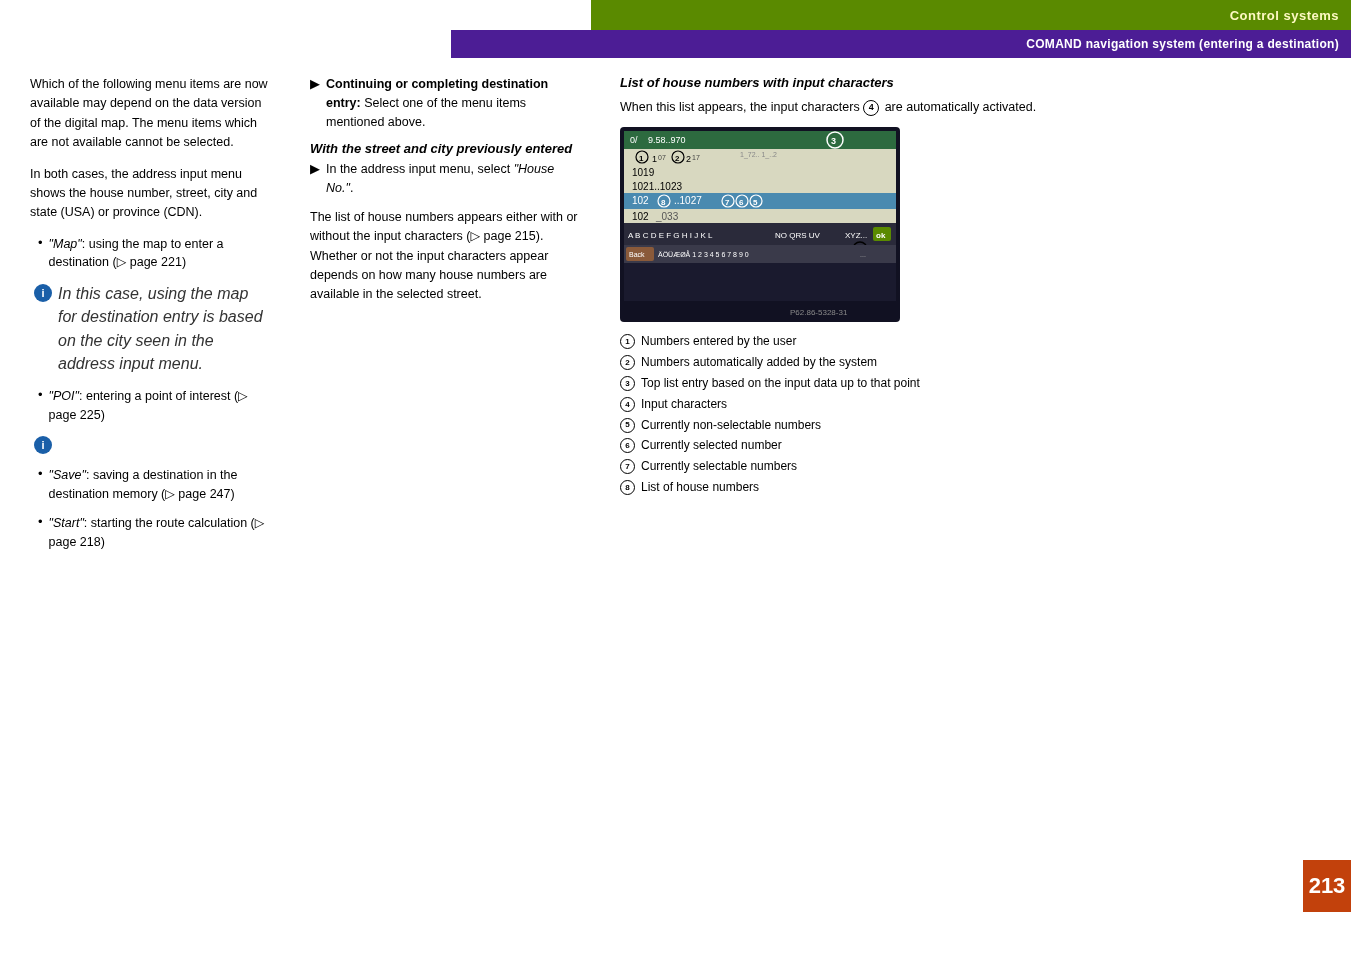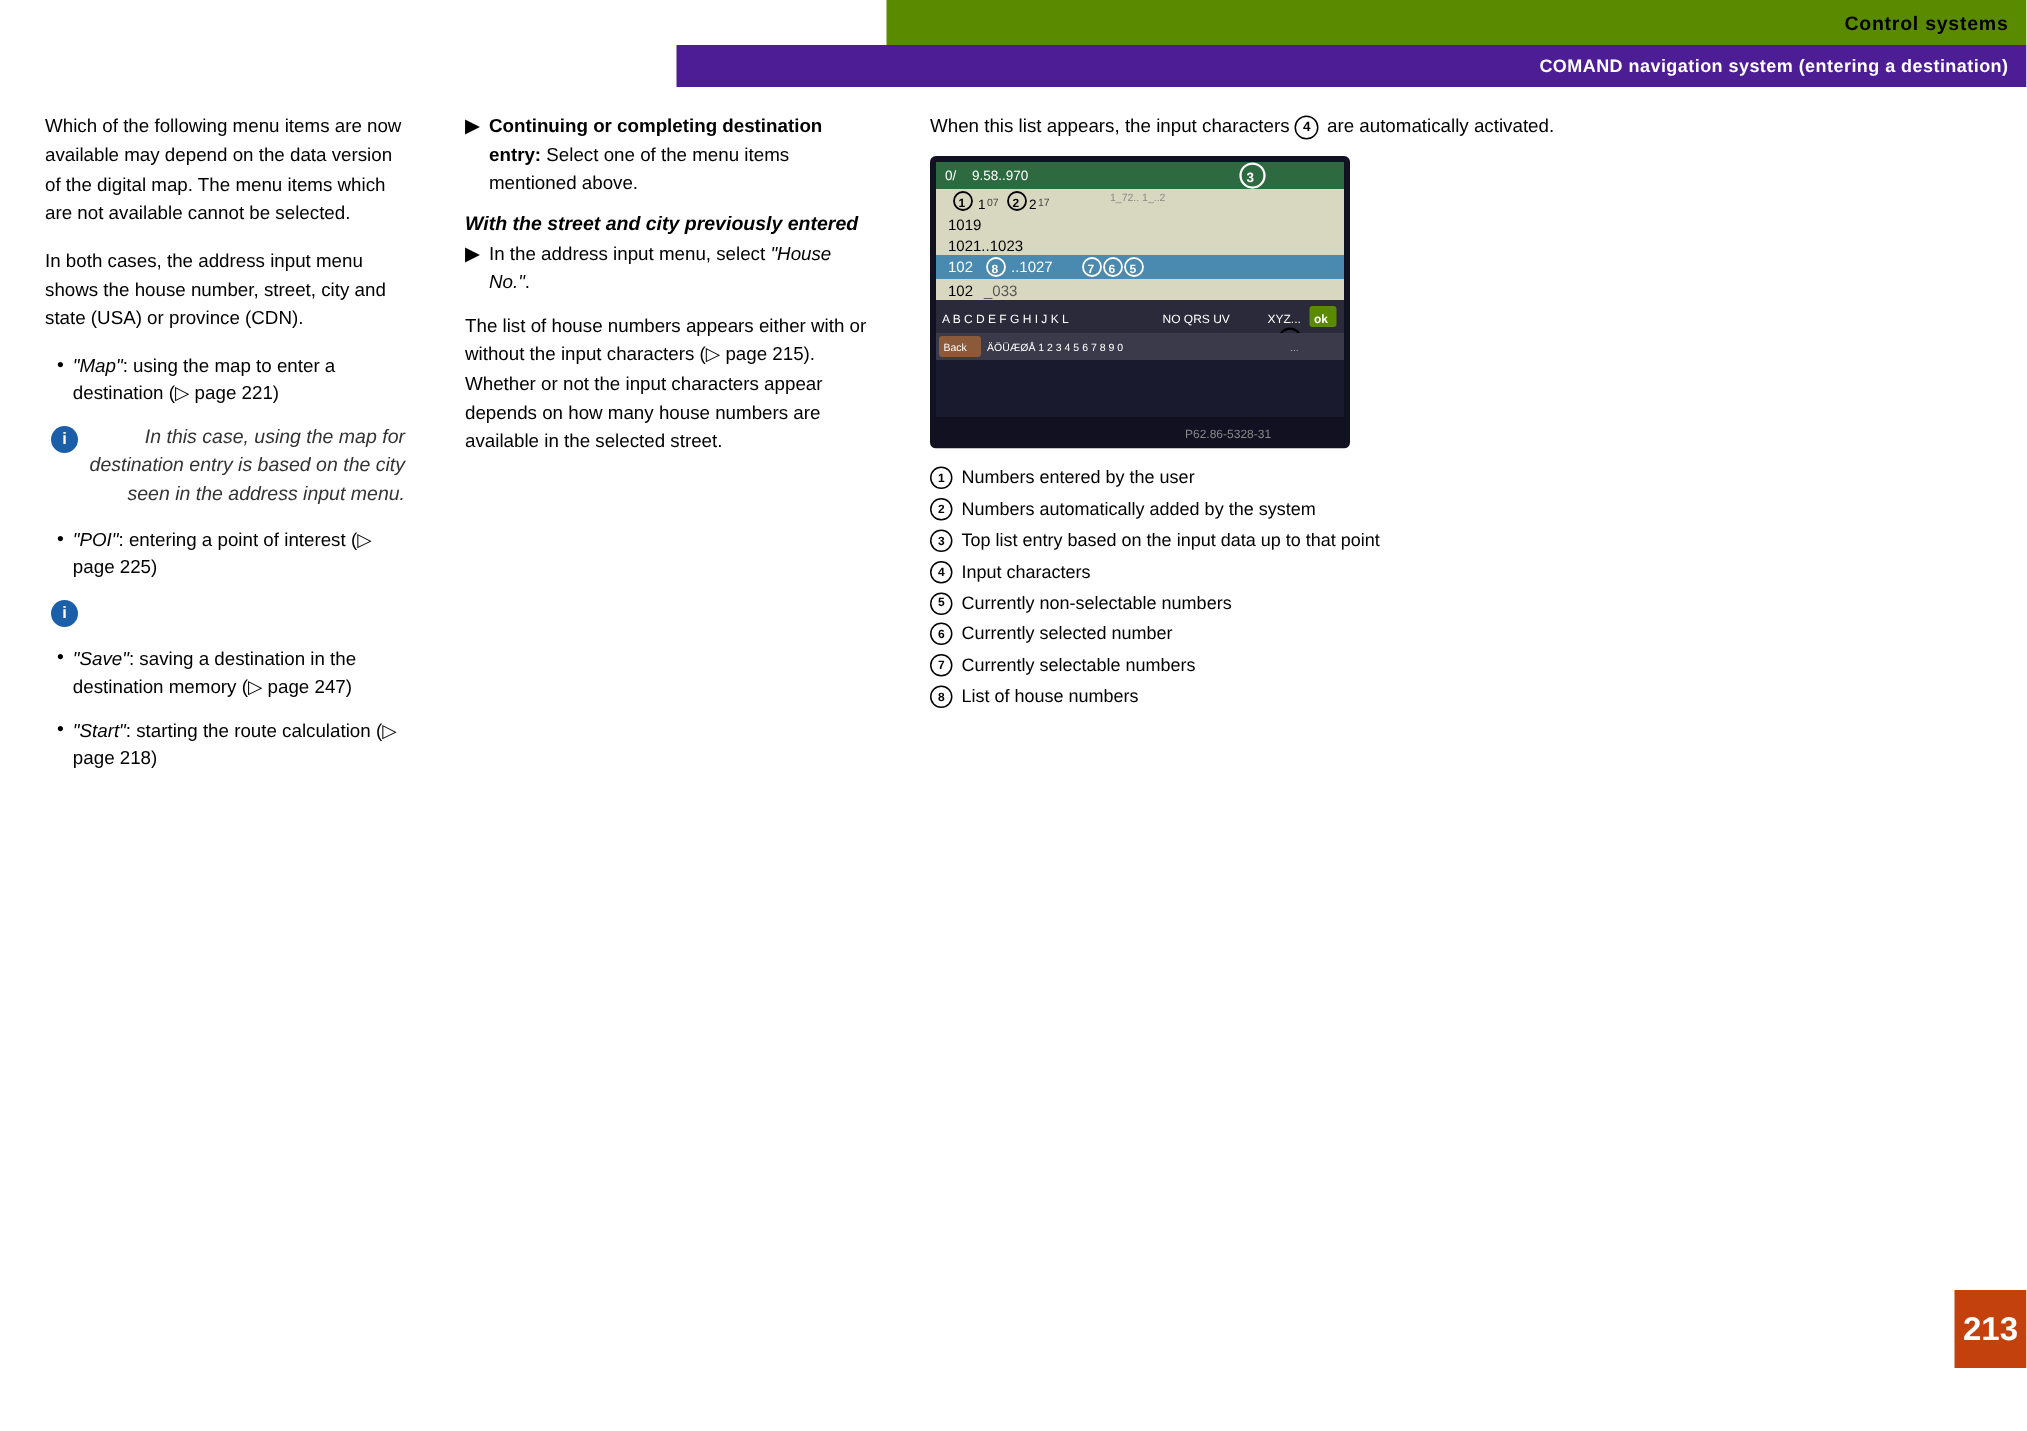--- a/index.html
+++ b/index.html
@@ -20,21 +20,21 @@
       top: 0; right: 0;
       width: 760px;
       height: 30px;
       background: #5a8a00;
       display: flex;
       align-items: center;
       justify-content: flex-end;
       padding-right: 12px;
     }
     .header-title {
-      color: #000000;
+      color: #fef9c3;
       font-weight: bold;
       font-size: 13px;
       letter-spacing: 0.5px;
     }
     .subheader-bar {
       position: absolute;
       top: 30px; right: 0;
       width: 900px;
       height: 28px;
       background: #4c1d95;
@@ -124,25 +124,24 @@
       font-weight: bold;
       font-size: 11px;
       display: flex;
       align-items: center;
       justify-content: center;
       flex-shrink: 0;
       margin-right: 6px;
       margin-top: 2px;
     }
     .info-text {
-      font-size: 13px;
+      font-size: 16px;
       line-height: 1.45;
       font-style: italic;
       color: #333;
-      text-align: right;
     }
 
     
     .mid-col {
       width: 310px;
       padding: 0 20px;
       flex-shrink: 0;
     }
 
     .mid-col p {
@@ -310,20 +309,23 @@
 
     <div class="action-item">
       <span class="arrow">▶</span>
       <span class="action-text">In the address input menu, select <em>"House No."</em>.</span>
     </div>
 
     <p>The list of house numbers appears either with or without the input characters (▷ page 215). Whether or not the input characters appear depends on how many house numbers are available in the selected street.</p>
   </div>
 
   <div class="right-col">
+    <div class="right-section-heading">
+      <em><strong>List of house numbers with input characters</strong></em>
+    </div>
 
     <p>When this list appears, the input characters <span class="callout-circle">4</span> are automatically activated.</p>
 
     <div class="nav-img-wrapper">
       <svg class="nav-svg" viewBox="0 0 280 195" xmlns="http://www.w3.org/2000/svg">
 
         <rect x="0" y="0" width="280" height="195" rx="4" ry="4" fill="#111122"></rect>
 
         <rect x="4" y="4" width="272" height="170" fill="#1a1a2e"></rect>
 

